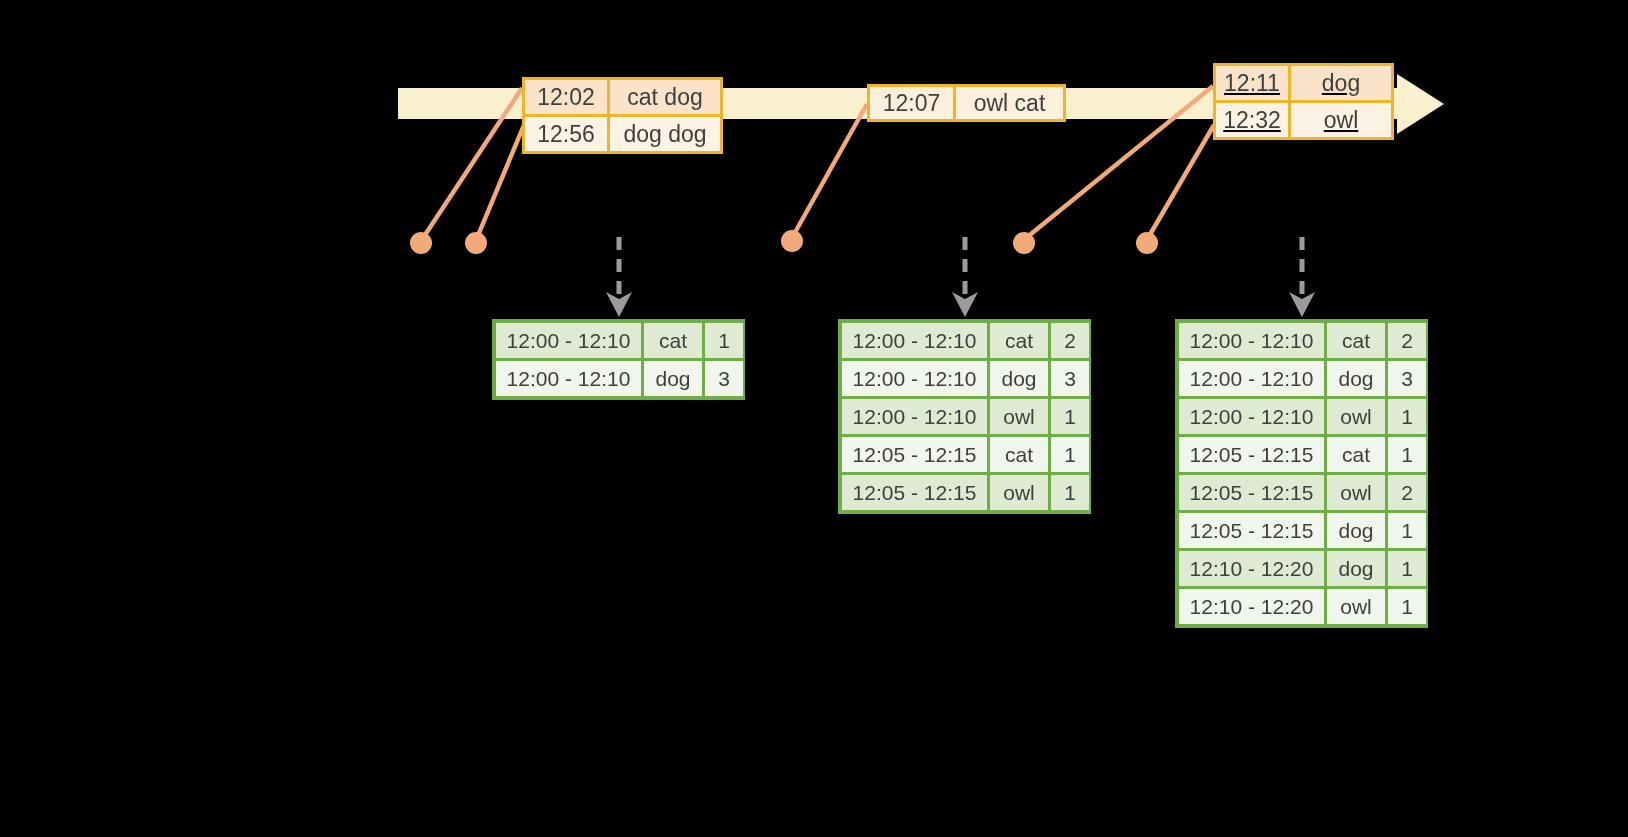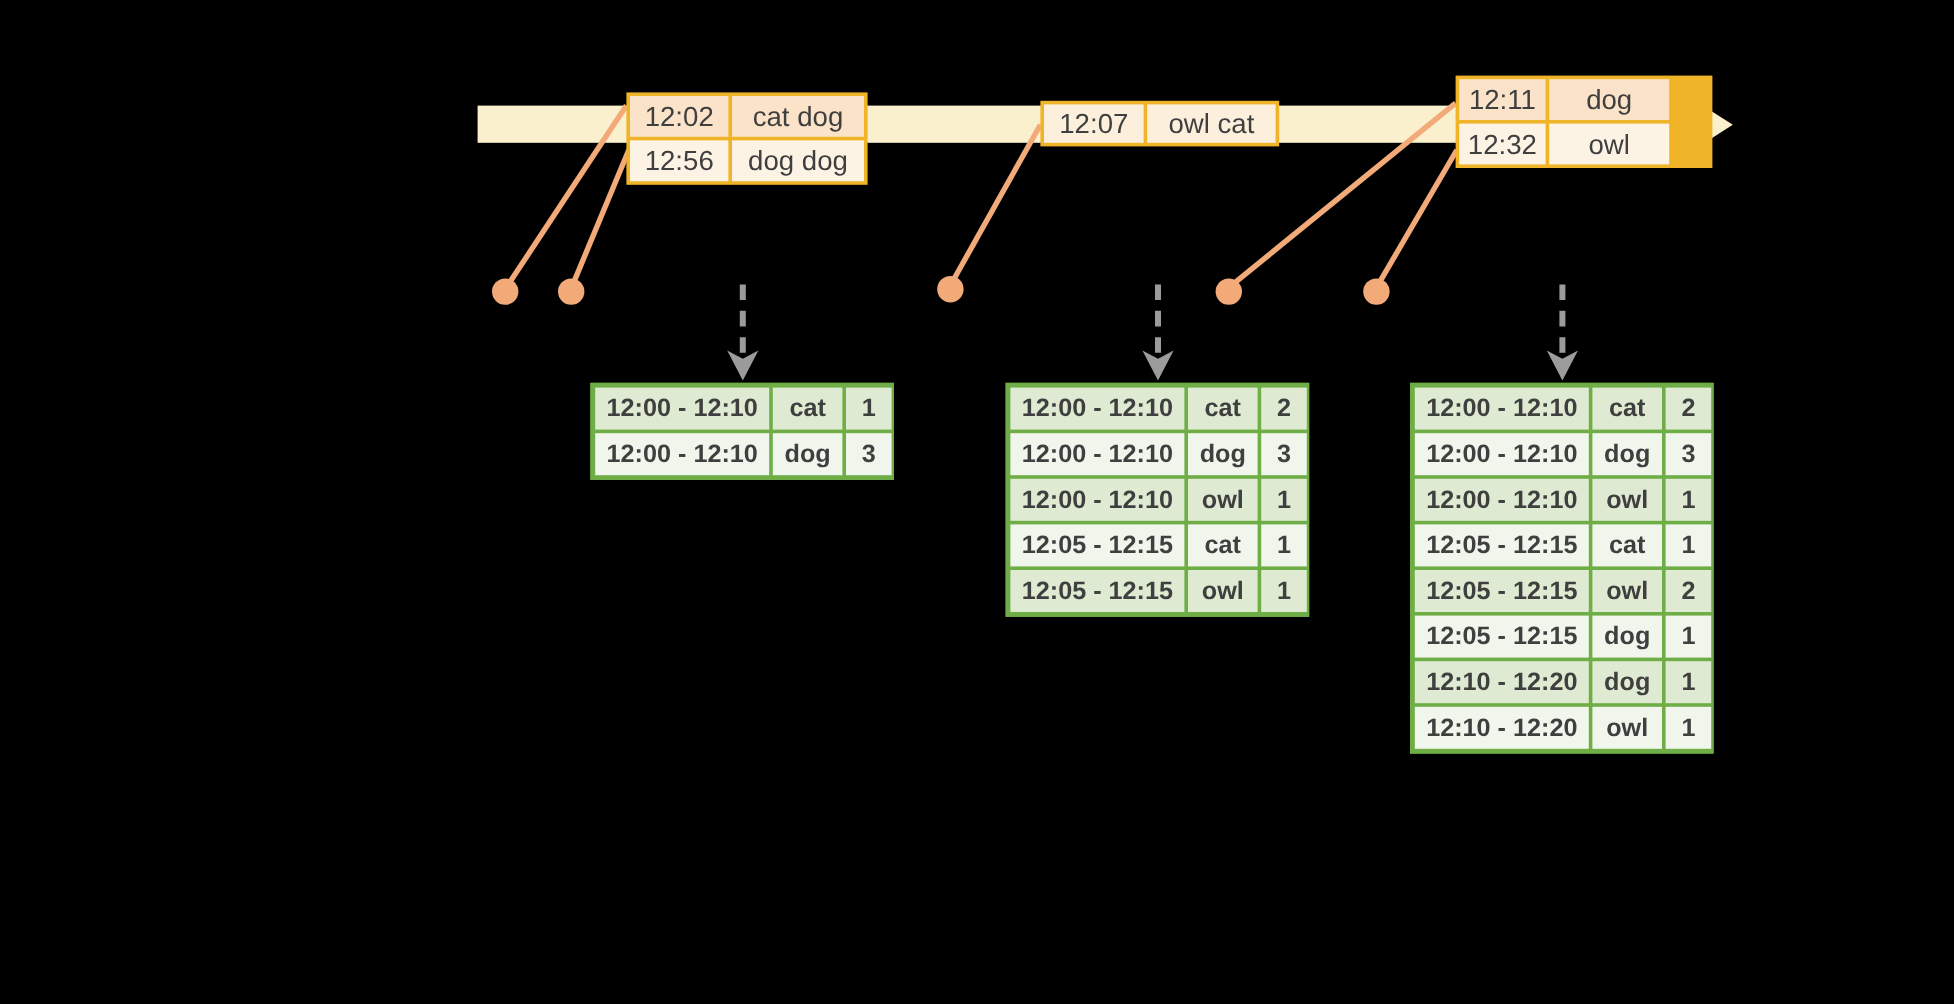--- a/index.html
+++ b/index.html
@@ -11,41 +11,41 @@
   }
   #layer-svg{position:absolute;left:0;top:0;z-index:0;}
 
   
   .etable, .rtable{
     position:absolute;z-index:1;
     display:grid;gap:3px;padding:3px;
     box-sizing:border-box;
   }
   .etable{background:var(--event-border,#F0B428);}
-  .rtable{background:var(--result-border,#6FAD46);border:1px solid var(--result-border,#6FAD46);font-weight:bold;}
+  .rtable{background:var(--result-border,#6FAD46);border:1px solid var(--result-border,#6FAD46);}
 
   .cell{
     display:flex;align-items:center;justify-content:center;
     color:var(--text,#3F3F3F);
     white-space:nowrap;
   }
   .etable .cell{height:34px;font-size:23px;}
   #event-table-1 .cell{height:32px;}
   .rtable .cell{height:35px;font-size:21px;}
 
   .e-dark{background:var(--event-row-dark,#FAE3C8);}
   .e-light{background:var(--event-row-light,#FDF3E4);}
   .e-mid{background:var(--event-row-mid,#FCF0DD);}
   .g-dark{background:var(--result-row-dark,#DEEBD2);}
   .g-light{background:var(--result-row-light,#F0F6EC);}
 
   
   #event-table-0{left:522px;top:77px;width:201px;grid-template-columns:82px 110px;text-align:right;}
   #event-table-1{left:867px;top:84px;width:199px;grid-template-columns:83px 107px;}
-  #event-table-2{left:1213px;top:63px;width:214px;grid-template-columns:72px 100px;}
+  #event-table-2{left:1213px;top:63px;width:181px;grid-template-columns:72px 100px;text-decoration:underline;}
 
   #result-table-0{left:492px;top:319px;width:253px;grid-template-columns:145px 58px 38px;}
   #result-table-1{left:838px;top:319px;width:253px;grid-template-columns:145px 58px 38px;}
   #result-table-2{left:1175px;top:319px;width:253px;grid-template-columns:145px 58px 38px;}
 </style>
 </head>
 <body>
 
 <svg id="layer-svg" width="1628" height="837" viewBox="0 0 1628 837">
 

